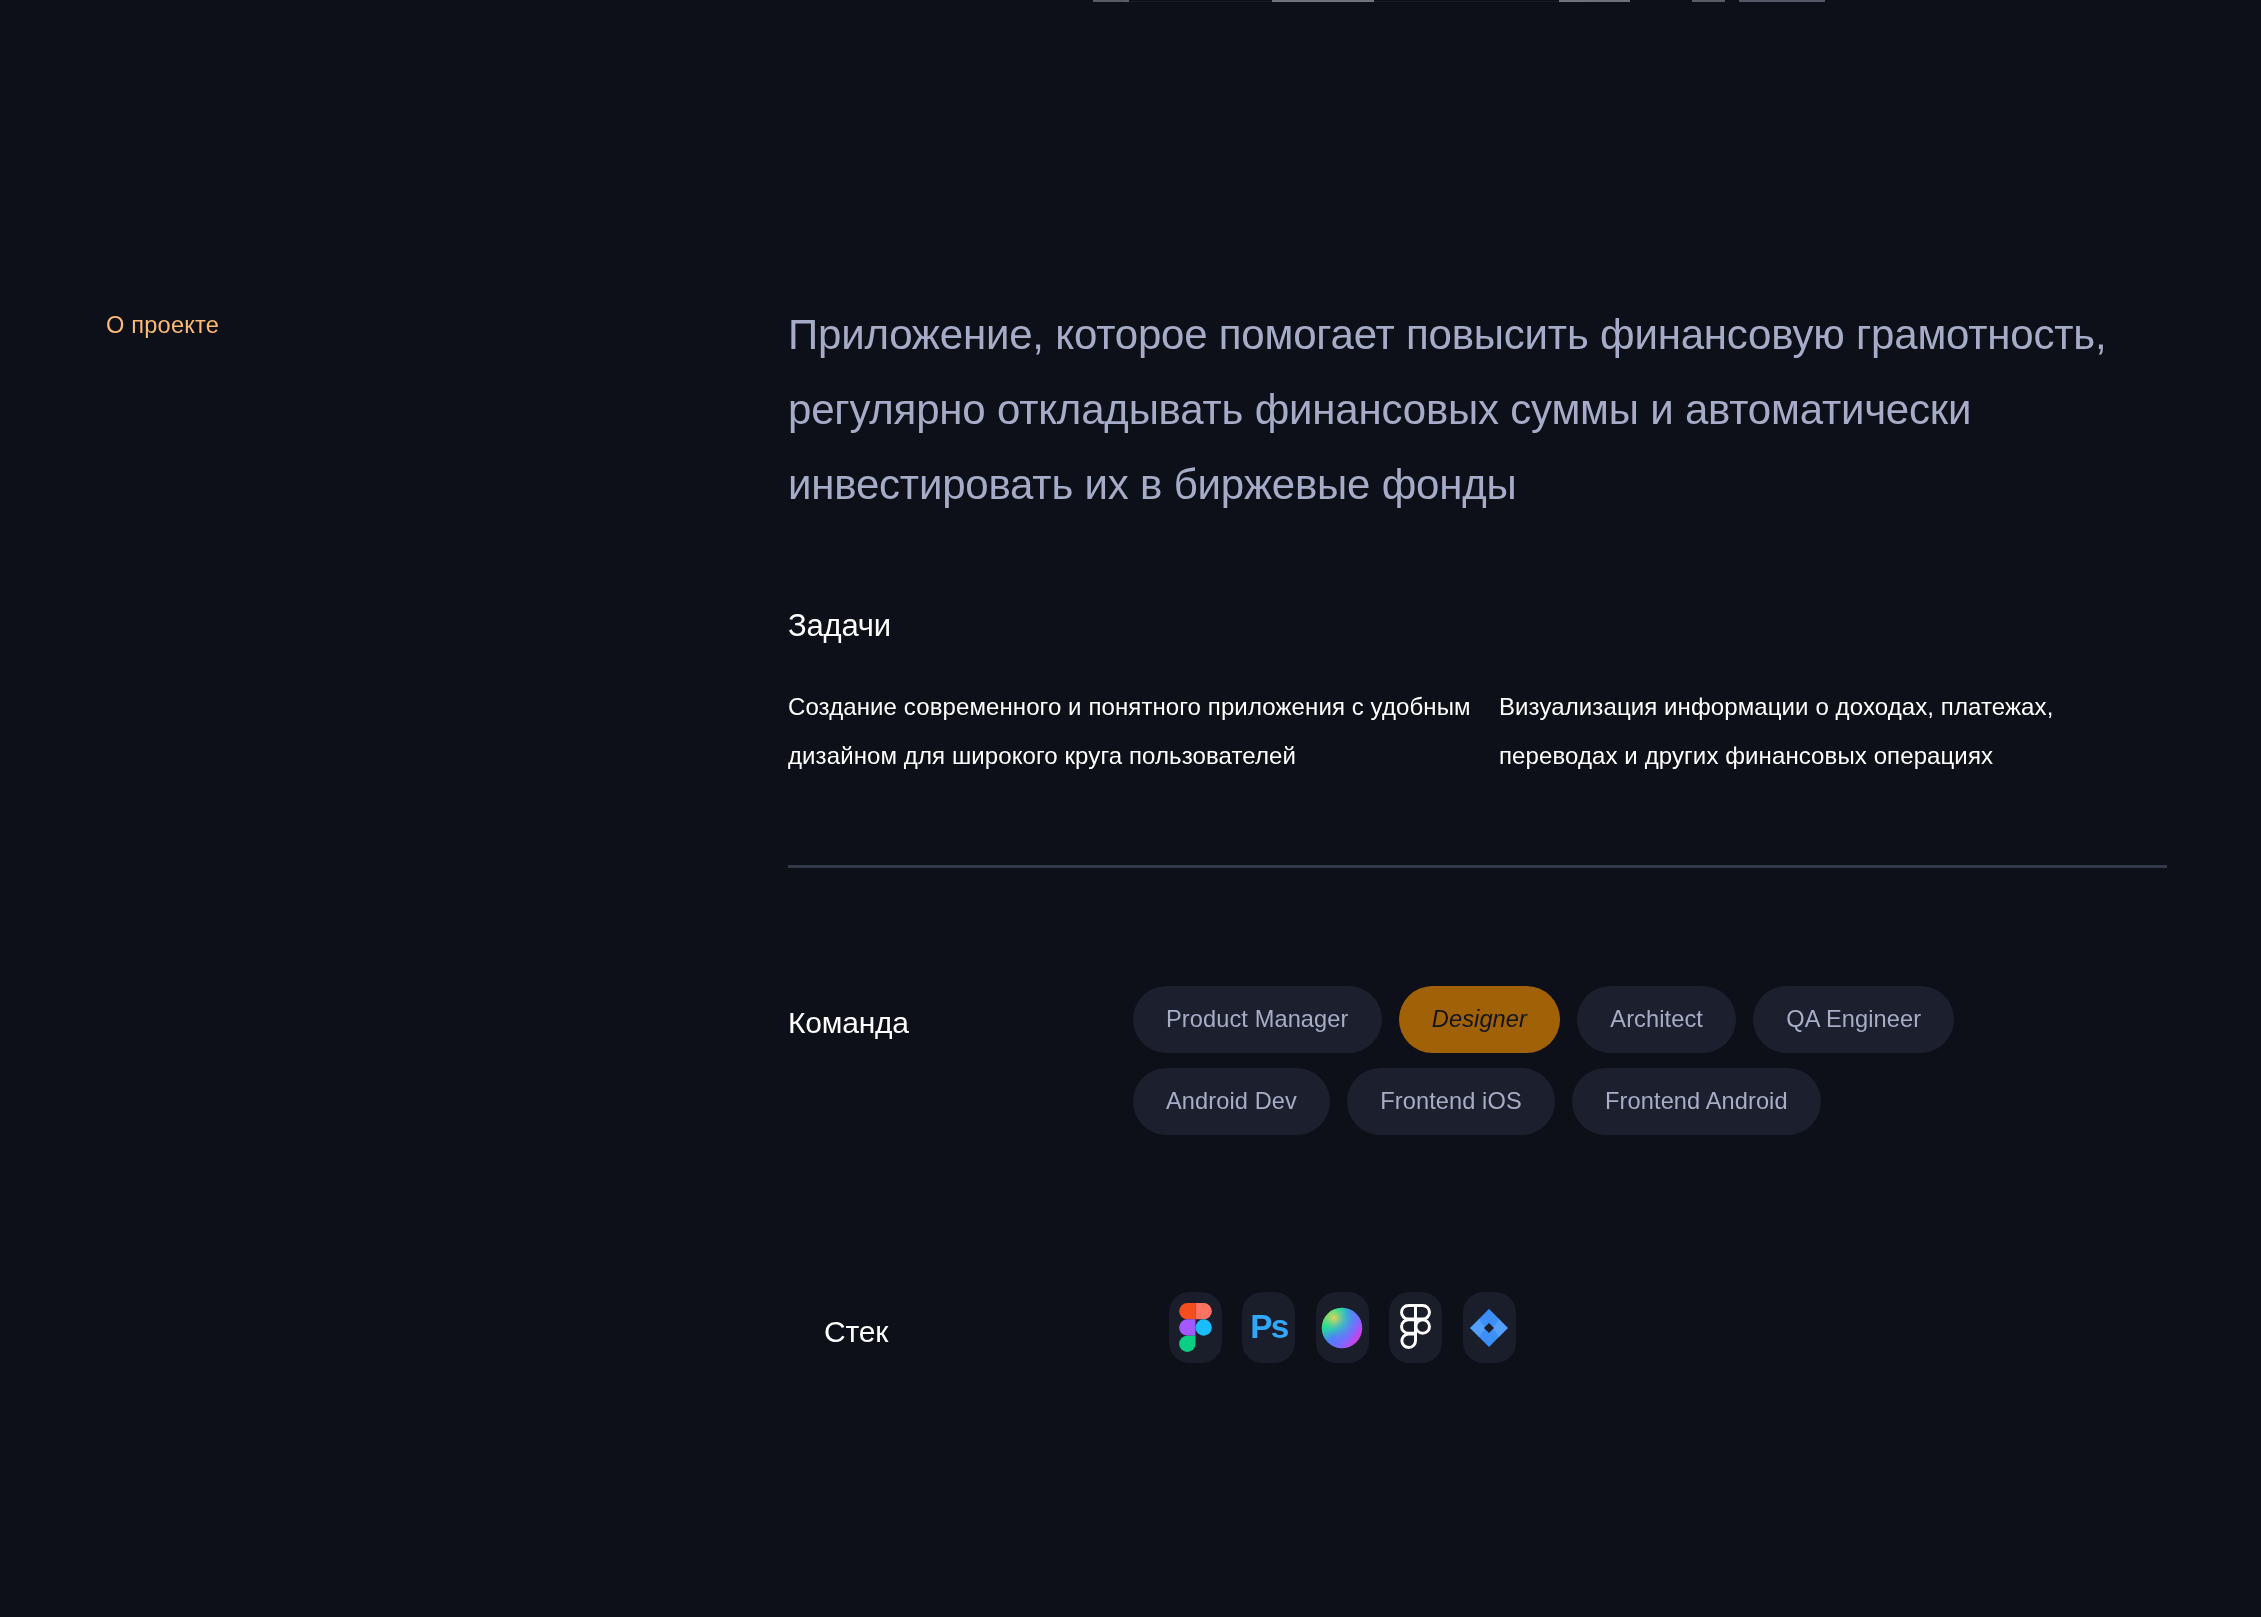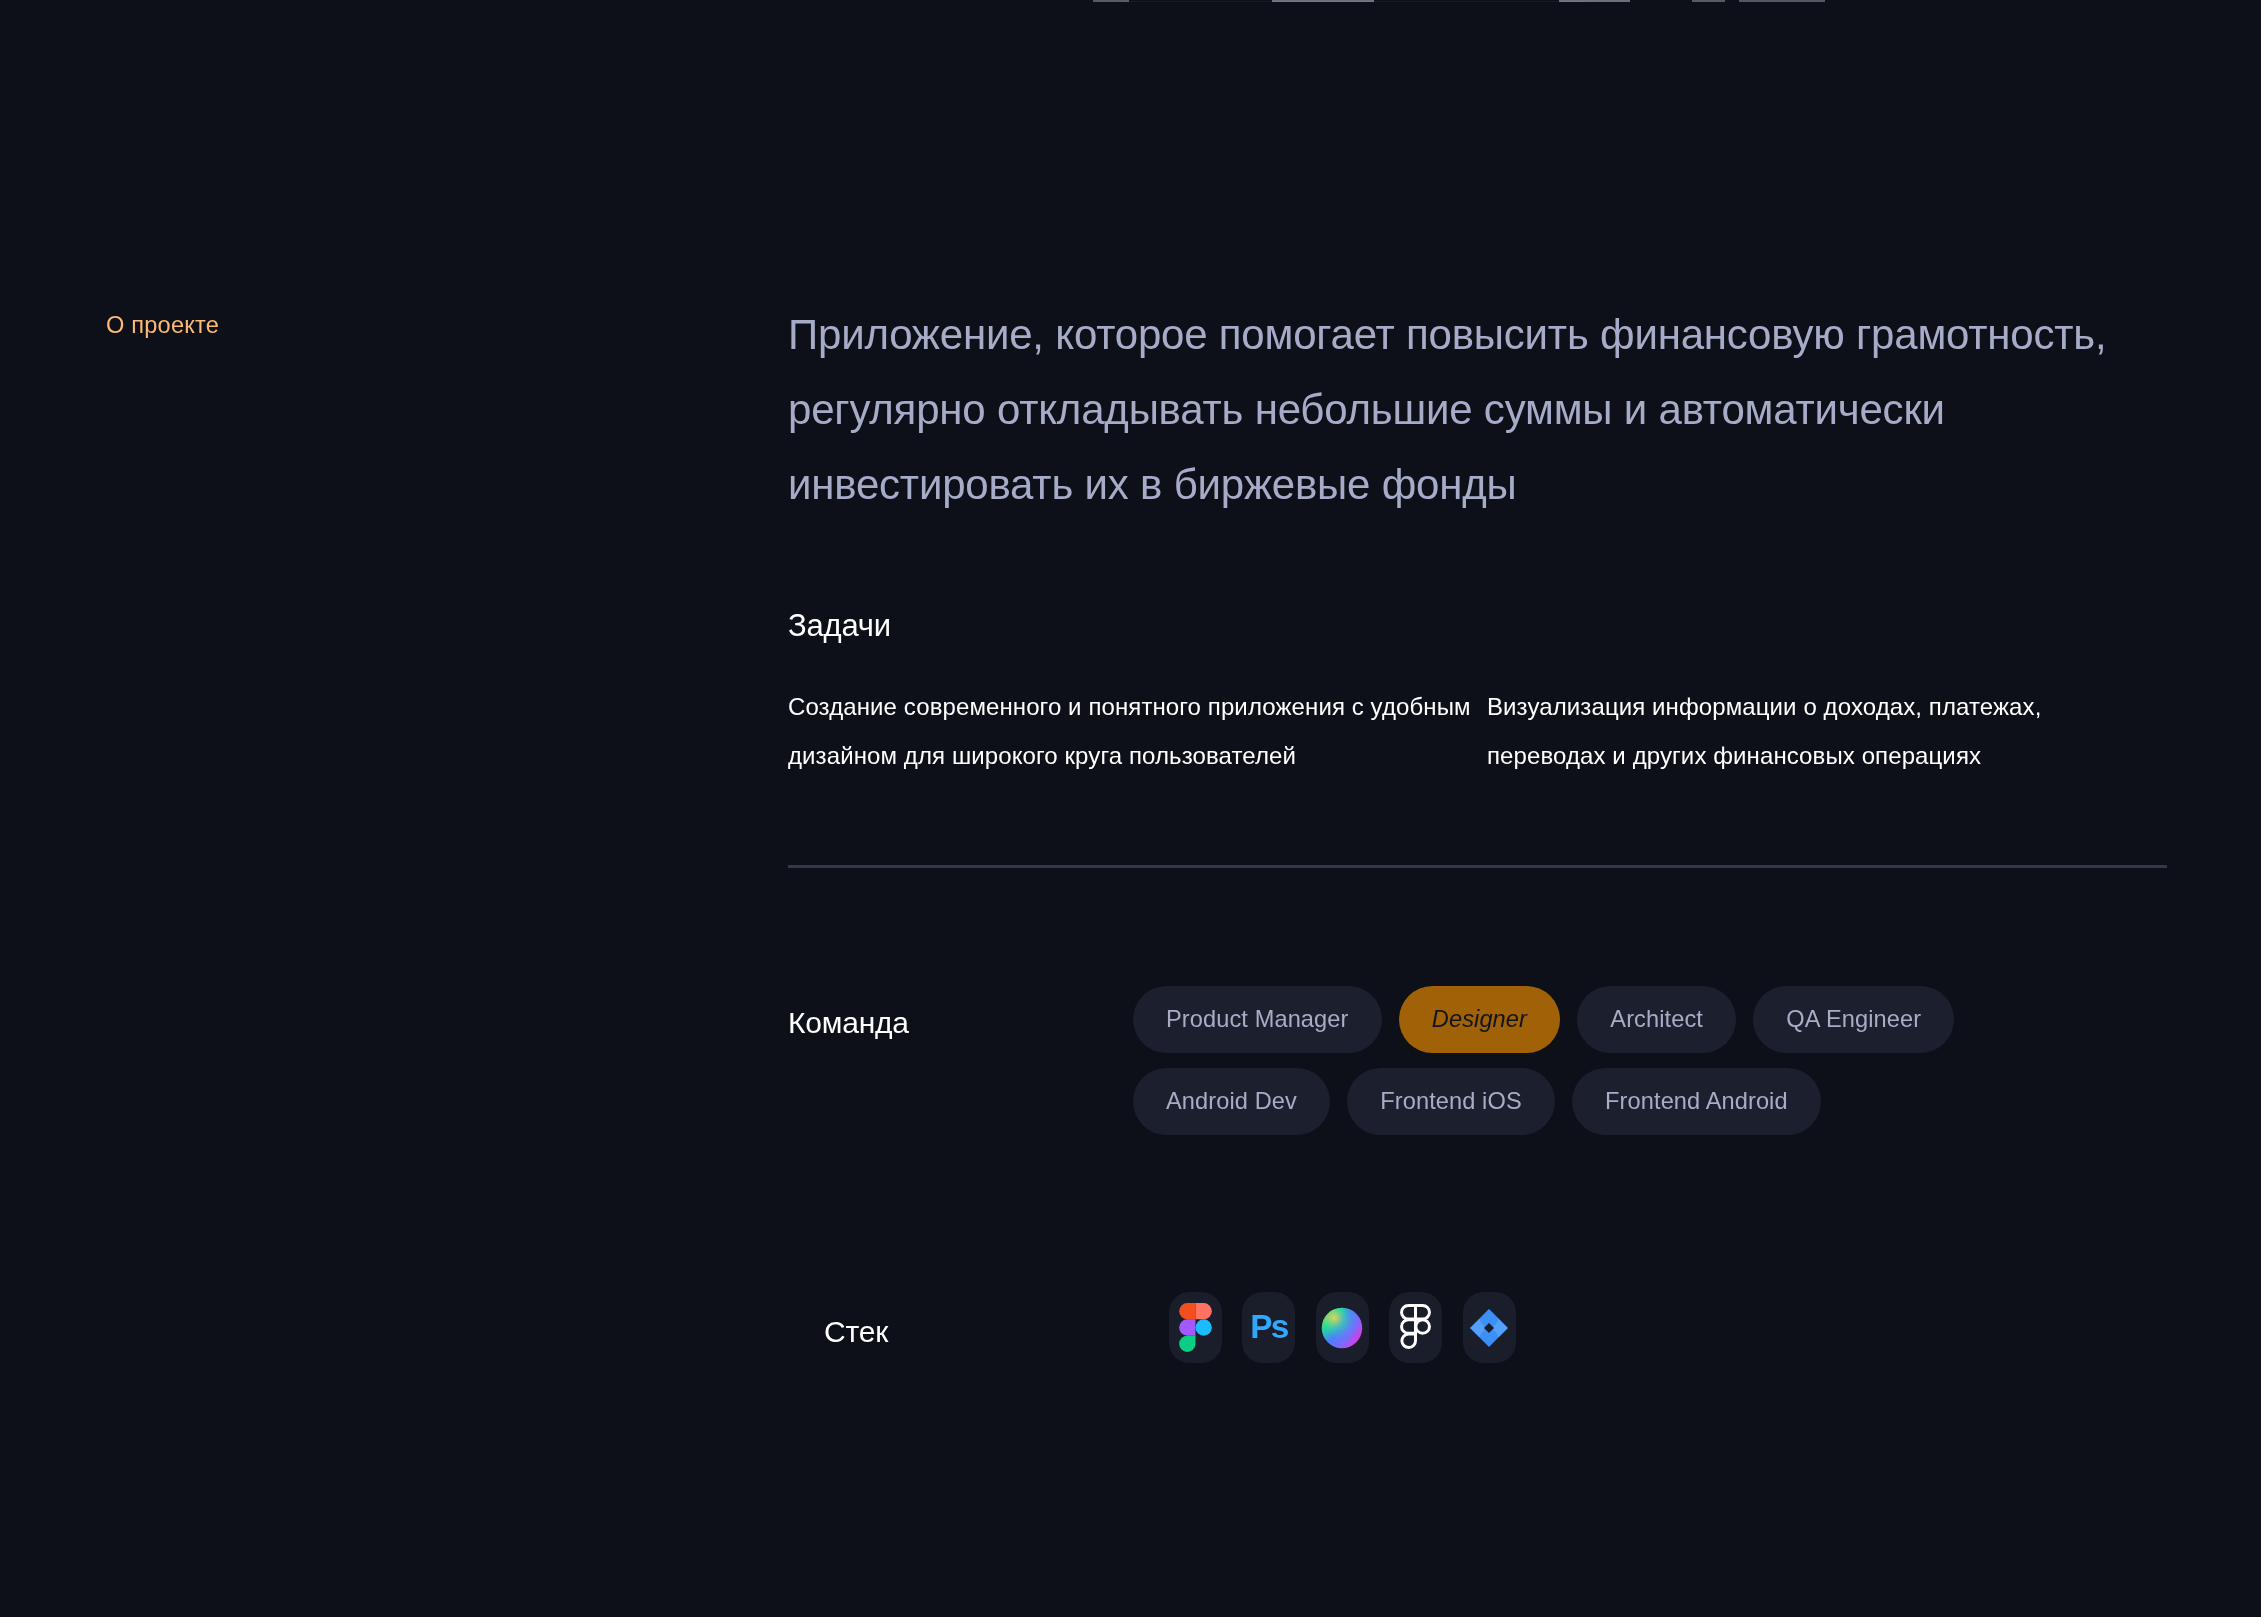--- a/index.html
+++ b/index.html
@@ -80,21 +80,21 @@
     font-size: 31px;
     line-height: 1.2;
     font-weight: 400;
     color: #ffffff;
     letter-spacing: -0.2px;
   }
 
   .tasks-grid {
     margin-top: 38px;
     display: flex;
-    gap: 0;
+    gap: 12px;
   }
   .task-col { width: 699px; }
   .task-col + .task-col { width: 667px; }
   .task-col p {
     font-size: 24px;
     line-height: 49px;
     color: #ffffff;
     font-weight: 400;
     letter-spacing: 0.1px;
   }
@@ -186,21 +186,21 @@
     <div class="frag f2"></div>
     <div class="frag f3"></div>
     <div class="frag f4"></div>
     <div class="frag f5"></div>
   </div>
 
   <div class="rail-label">О проекте</div>
 
   <div class="content">
 
-    <h1 class="lede">Приложение, которое помогает повысить финансовую грамотность, регулярно откладывать небольшие суммы и автоматически инвестировать их в биржевые фонды</h1>
+    <h1 class="lede">Приложение, которое помогает повысить финансовую грамотность, регулярно откладывать финансовых суммы и автоматически инвестировать их в биржевые фонды</h1>
 
     <h2 class="tasks-head">Задачи</h2>
 
     <div class="tasks-grid">
       <div class="task-col">
         <p>Создание современного и понятного приложения с удобным дизайном для широкого круга пользователей</p>
       </div>
       <div class="task-col">
         <p>Визуализация информации о доходах, платежах, переводах и других финансовых операциях</p>
       </div>

